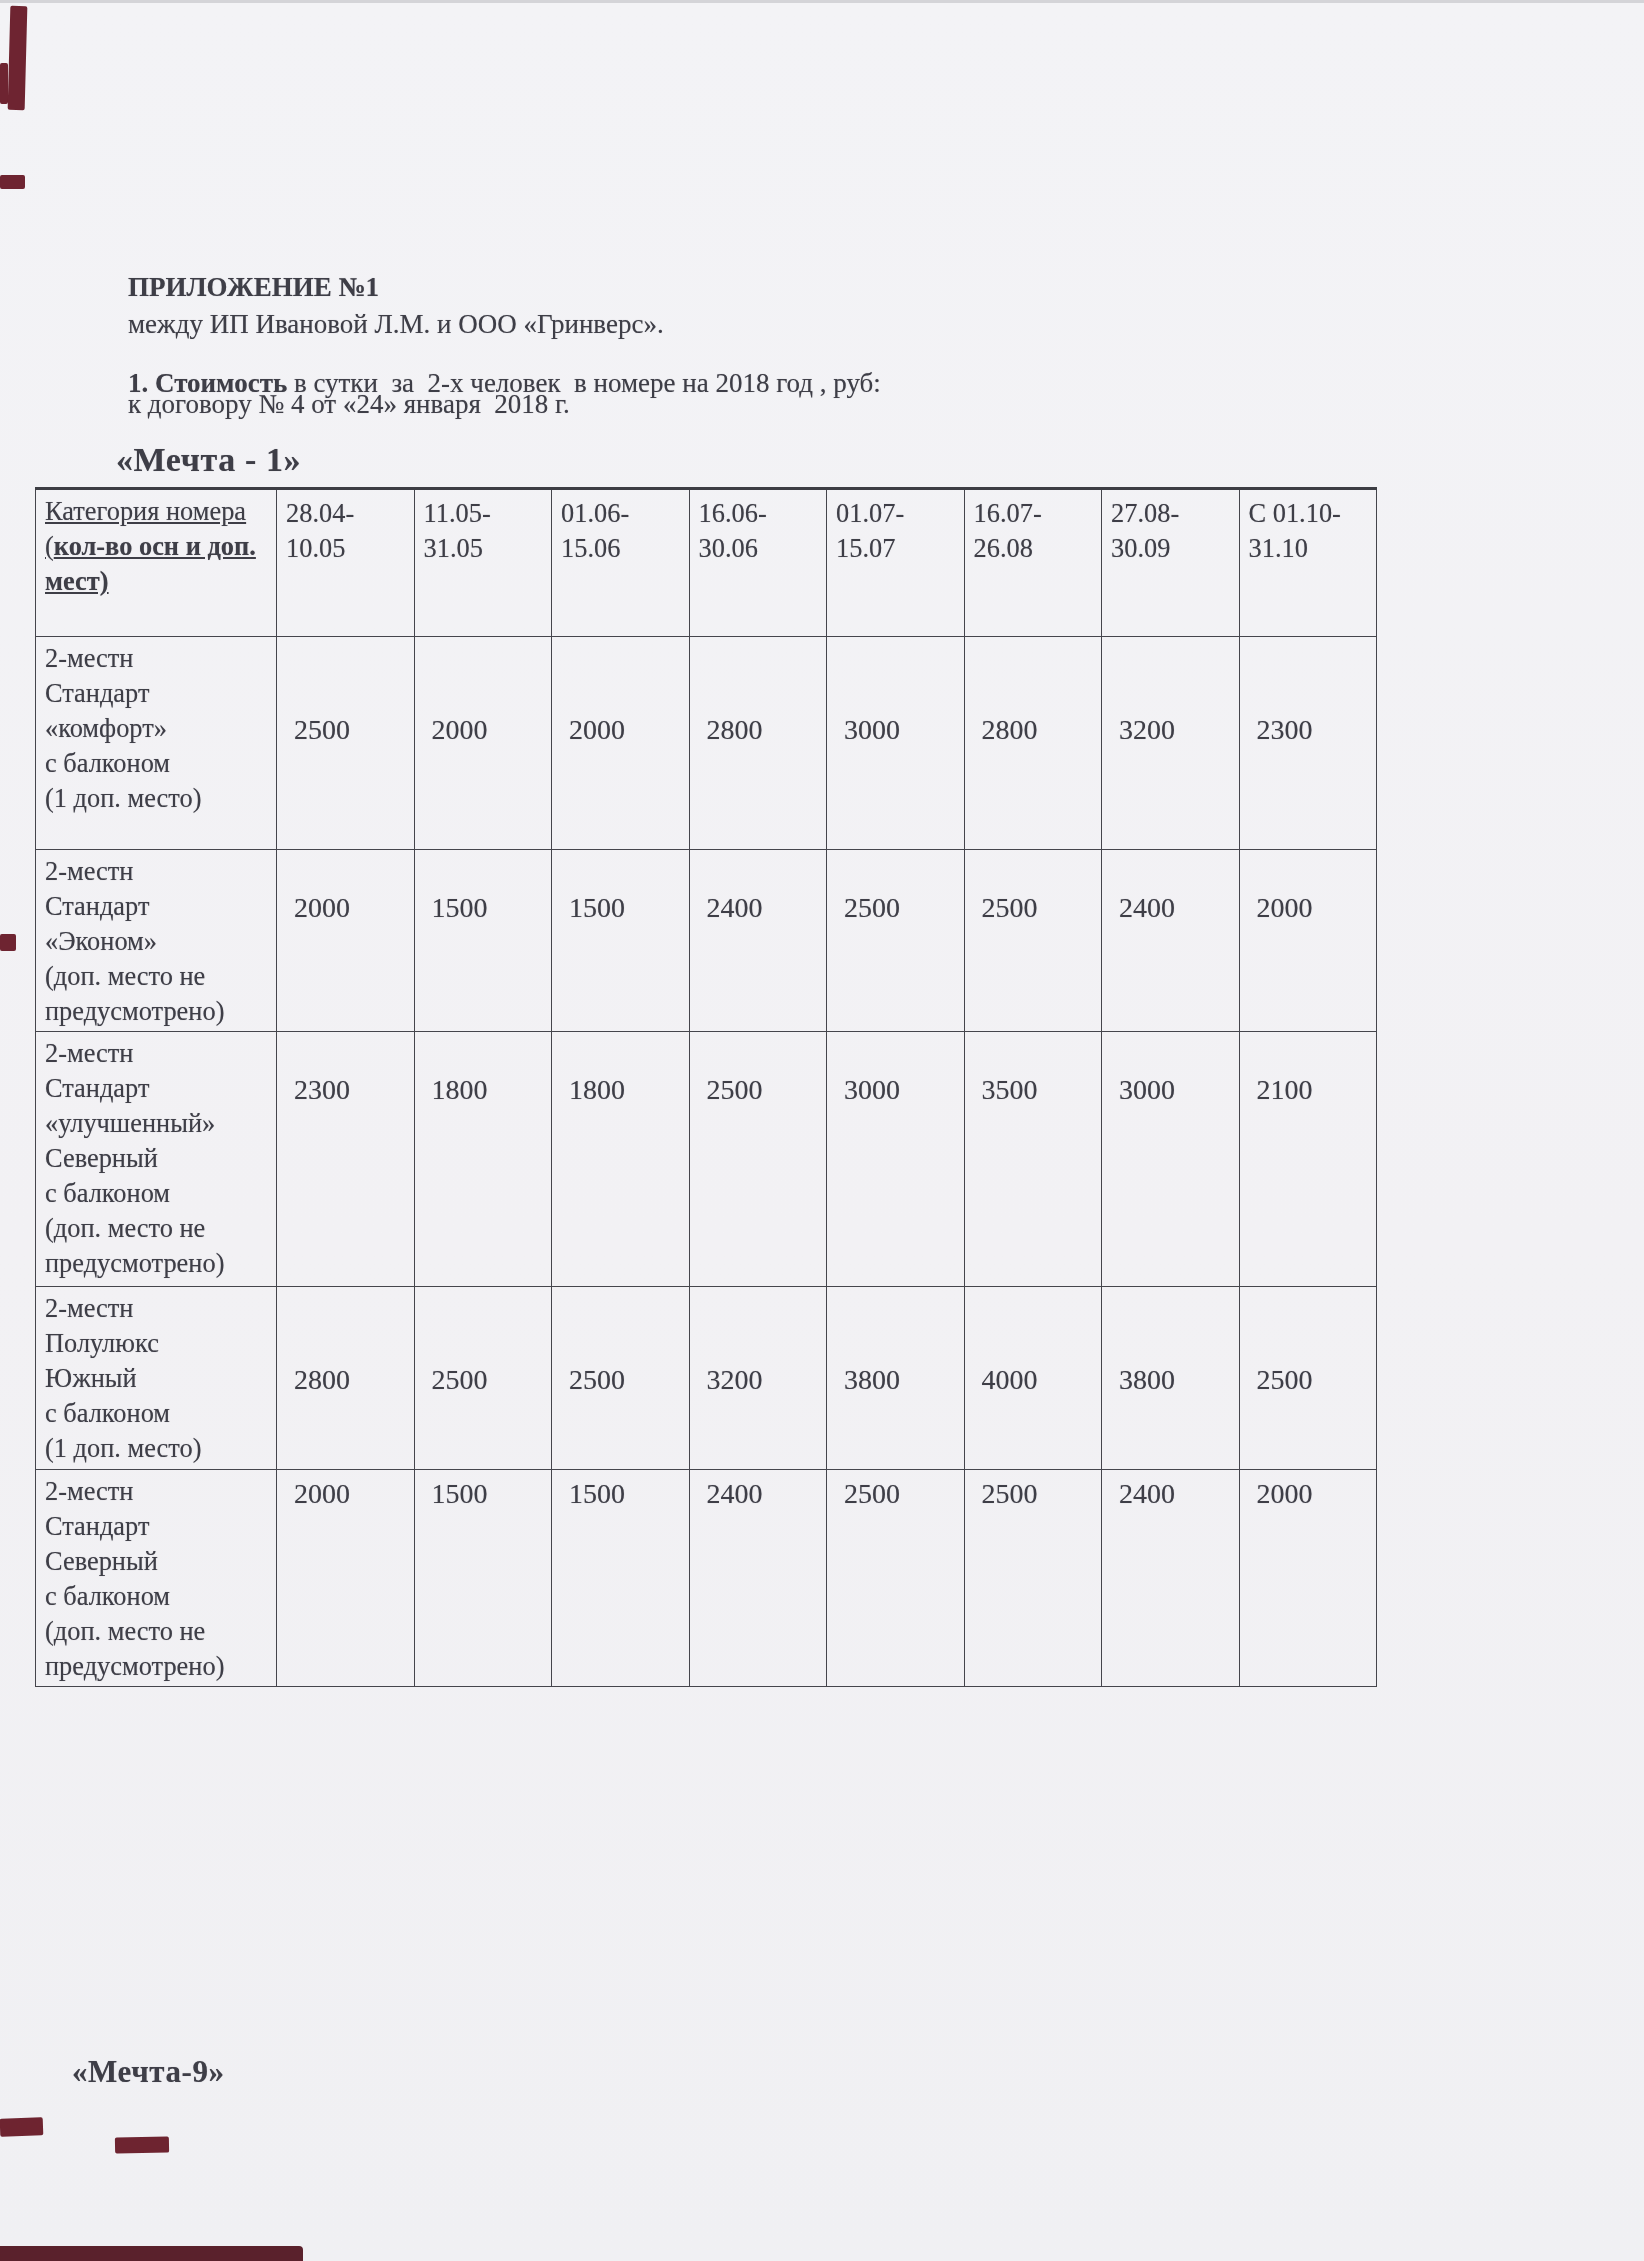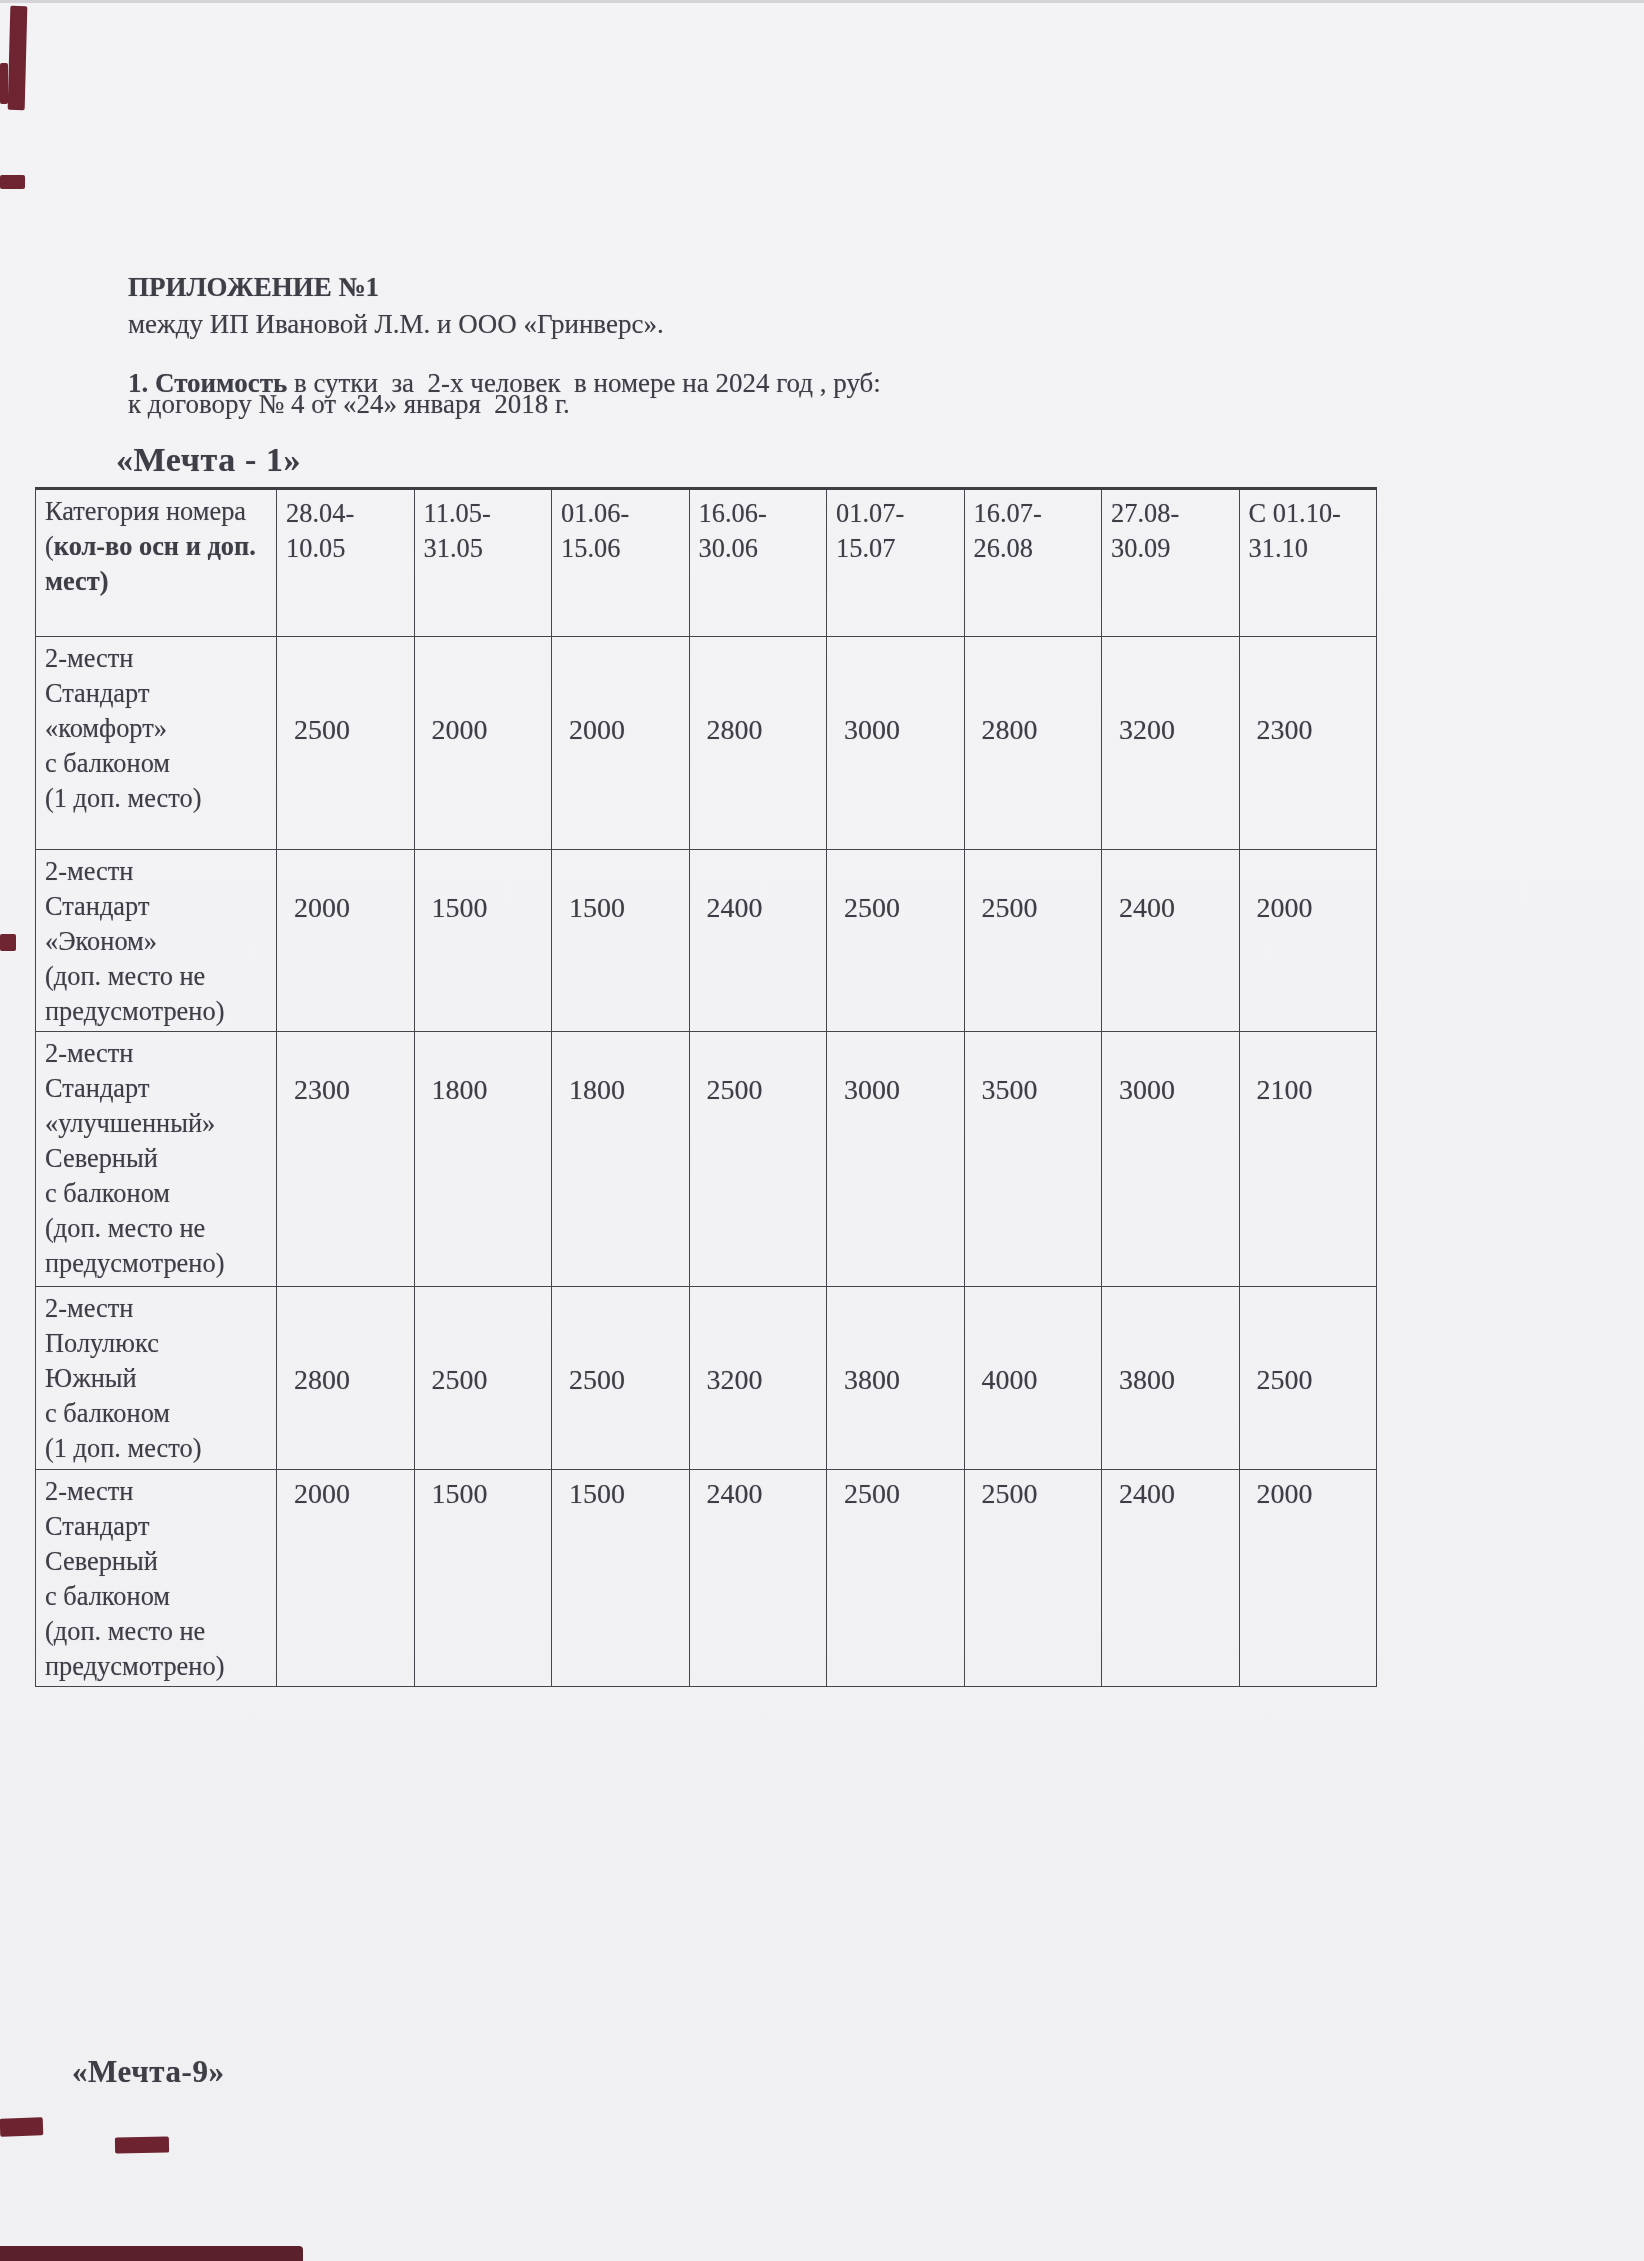--- a/index.html
+++ b/index.html
@@ -40,21 +40,21 @@
     font-size:26.4px;line-height:35px;
   }
   col.c-cat{width:241px;}
   .price-table th,.price-table td{
     border:1.9px solid #45454c;
     vertical-align:top;text-align:left;font-weight:normal;
     overflow:hidden;
   }
   .price-table thead th{border-top:3.2px solid #3d3d44;}
   thead tr{height:148px;}
-  .head-cat{padding:3.9px 19.3px 2.6px 9px;}
+  .head-cat{padding:3.9px 19.3px 2.6px 9px;text-decoration:underline;}
   .date-cell{padding:6.4px 3.9px 2.6px 9px;white-space:pre-line;}
   .cat-cell{padding:3.9px 5.2px 2.6px 9px;white-space:pre-line;}
   .price-cell{padding-left:17px;font-size:28px;margin-top:28px;}
   .pad0{padding-top:6.4px;}
   .pad1{padding-top:40px;}
   .pad2{padding-top:75px;}
   tbody tr:nth-child(1){height:213px;}
   tbody tr:nth-child(2){height:179px;}
   tbody tr:nth-child(3){height:255px;}
   tbody tr:nth-child(4){height:182px;}
@@ -75,21 +75,21 @@
   <div class="artifact a-dashb2"></div>
   <div class="artifact a-bottom"></div>
 
   <div class="doc-header pre">
     <div class="bold">ПРИЛОЖЕНИЕ №1</div>
     <div>к договору № 4 от «24» января  2018 г.</div>
   </div>
 
   <div class="parties pre">между ИП Ивановой Л.М. и ООО «Гринверс».</div>
 
-  <div class="intro pre"><span class="bold">1. Стоимость</span><span> в сутки  за  2-х человек  в номере на 2024 год , руб:</span></div>
+  <div class="intro pre"><span class="bold">1. Стоимость</span><span> в сутки  за  2-х человек  в номере на 2018 год , руб:</span></div>
 
   <div class="mechta1 bold">«Мечта - 1»</div>
 
   <table class="price-table">
     <colgroup>
       <col class="c-cat">
       <col>
         <col>
         <col>
         <col>

